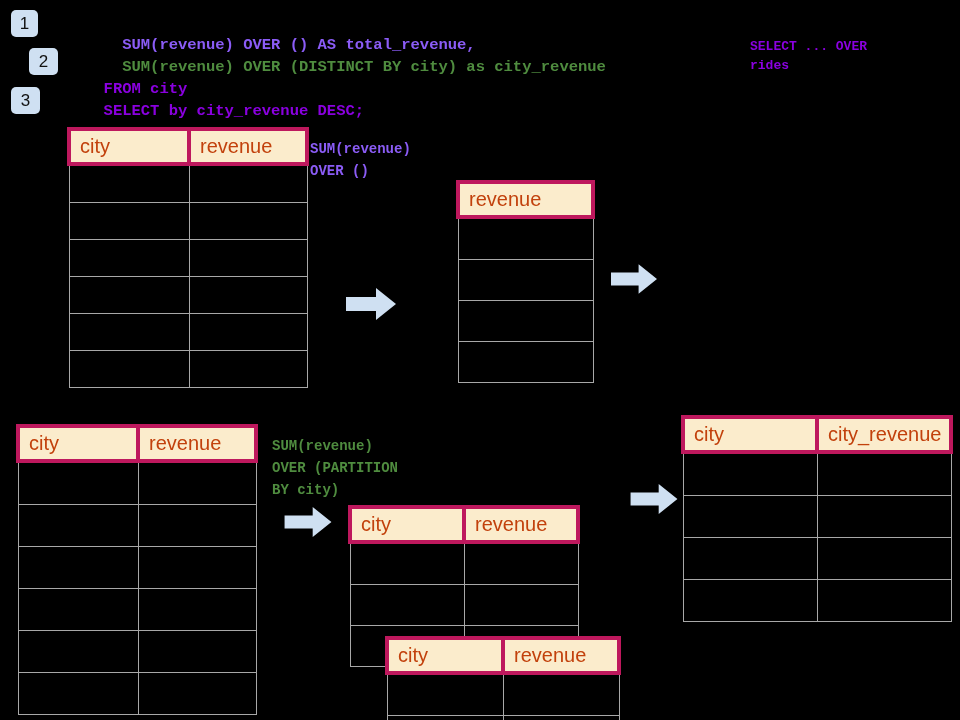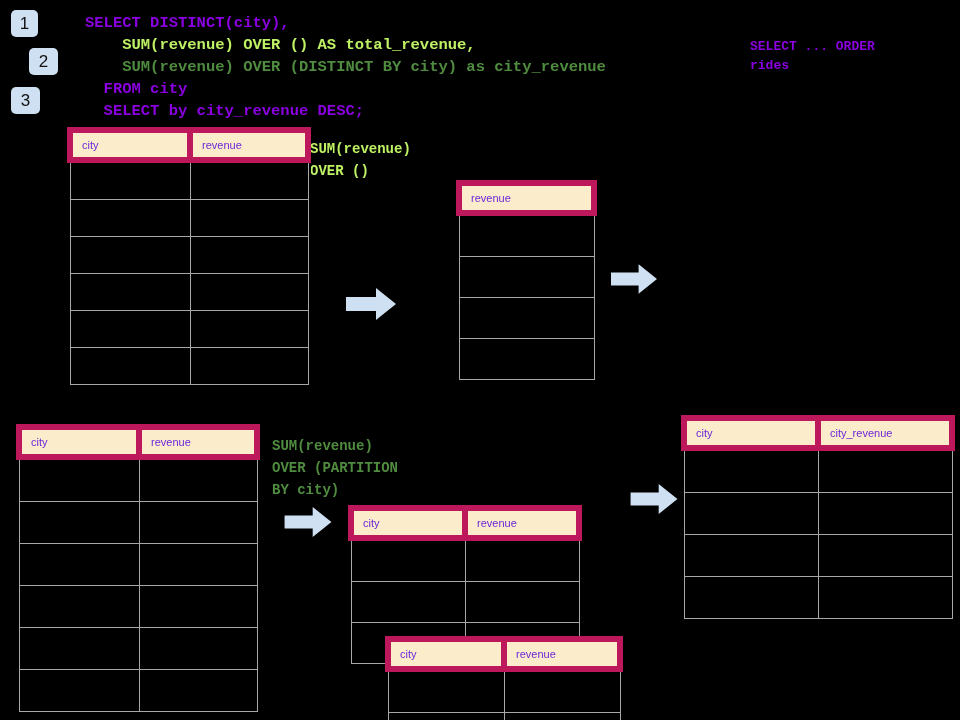--- a/index.html
+++ b/index.html
@@ -26,21 +26,21 @@
   .sql{
     position:absolute;
     font-family:"Liberation Mono","DejaVu Sans Mono",monospace;
     font-size:15.5px;
     font-weight:bold;
     line-height:22px;
     white-space:pre;
     letter-spacing:0px;
   }
   .c-purple{color:#8a00e0;}
-  .c-red{color:#bef264;}
+  .c-red{color:#8b5cf6;}
   .c-green{color:#4f8c3f;}
 
   .annot{
     position:absolute;
     font-family:"Liberation Mono","DejaVu Sans Mono",monospace;
     font-size:14px;
     font-weight:bold;
     line-height:22px;
     white-space:pre;
   }
@@ -61,26 +61,26 @@
     table-layout:fixed;
     background:#000;
     border:1px solid #a8a8a8;
   }
   .tbl td{
     border:1px solid #a8a8a8;
     padding:0;
     background:#000;
   }
   .tbl th{
-    border:6px solid #be185d;
+    border:4px solid #be185d;
     background:#fbeccc;
-    color:#6d28d9;
+    color:#c2410c;
     font-family:"Liberation Sans",sans-serif;
     font-weight:normal;
-    font-size:11px;
+    font-size:20px;
     text-align:left;
     padding:4px 0 4px 9px;
     height:30px;
     box-sizing:border-box;
   }
 
   
   .arrow{
     position:absolute;
     color:#cfe0f2;
@@ -94,27 +94,26 @@
   <div class="badge" style="left:11px;top:10px;width:27px;height:27px;">
     <span>1</span>
   </div>
   <div class="badge" style="left:29px;top:48px;width:29px;height:27px;">
     <span>2</span>
   </div>
   <div class="badge" style="left:11px;top:87px;width:29px;height:27px;">
     <span>3</span>
   </div>
 
-  <div class="sql c-purple" style="left:85px;top:12px;">SELECT DISTINCT(city),</div>
   <div class="sql c-red" style="left:85px;top:34px;">    SUM(revenue) OVER () AS total_revenue,</div>
   <div class="sql c-green" style="left:85px;top:56px;">    SUM(revenue) OVER (DISTINCT BY city) as city_revenue</div>
   <div class="sql c-purple" style="left:85px;top:78px;">  FROM city</div>
   <div class="sql c-purple" style="left:85px;top:100px;">  SELECT by city_revenue DESC;</div>
 
-  <div class="annot-small" style="left:750px;top:37px;">SELECT ... ORDER
+  <div class="annot-small" style="left:750px;top:37px;">SELECT ... OVER
 rides</div>
 
   <div class="annot c-red" style="left:310px;top:138px;">SUM(revenue)
 OVER ()</div>
 
   <div class="annot c-green" style="left:272px;top:435px;">SUM(revenue)
 OVER (PARTITION
 BY city)</div>
 
   <table class="tbl" style="left:67px;top:127px;width:238px;">

